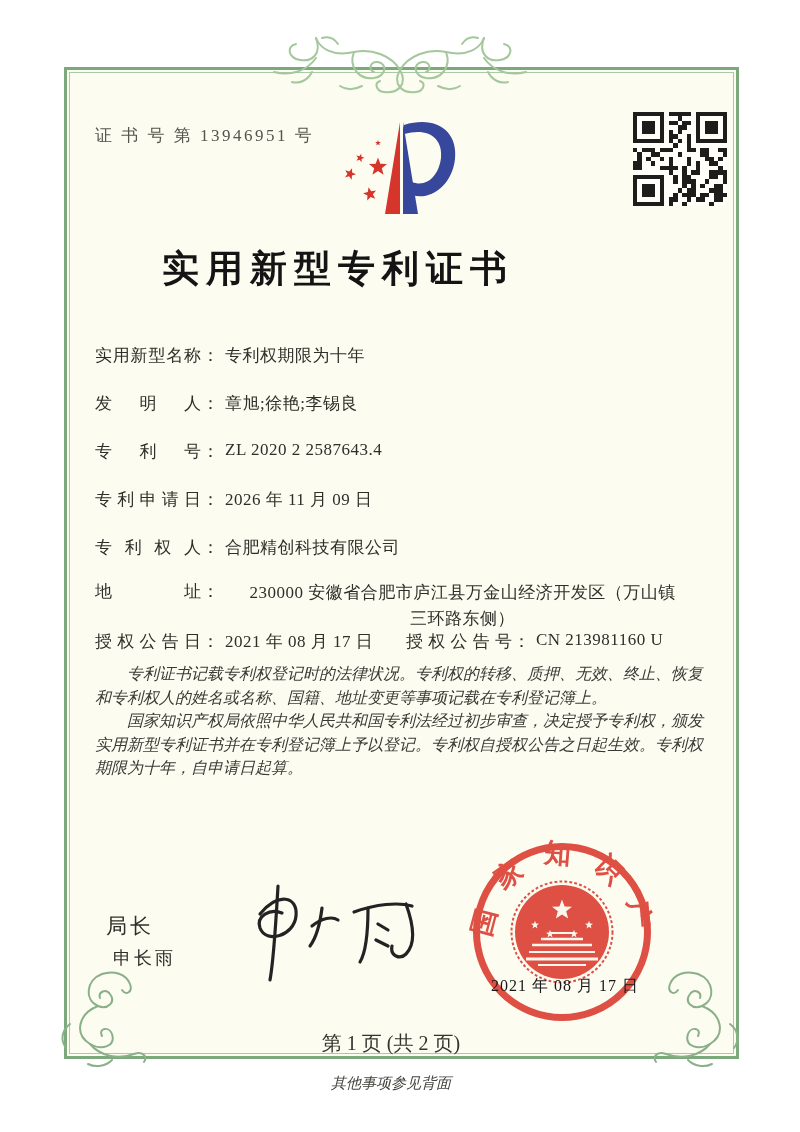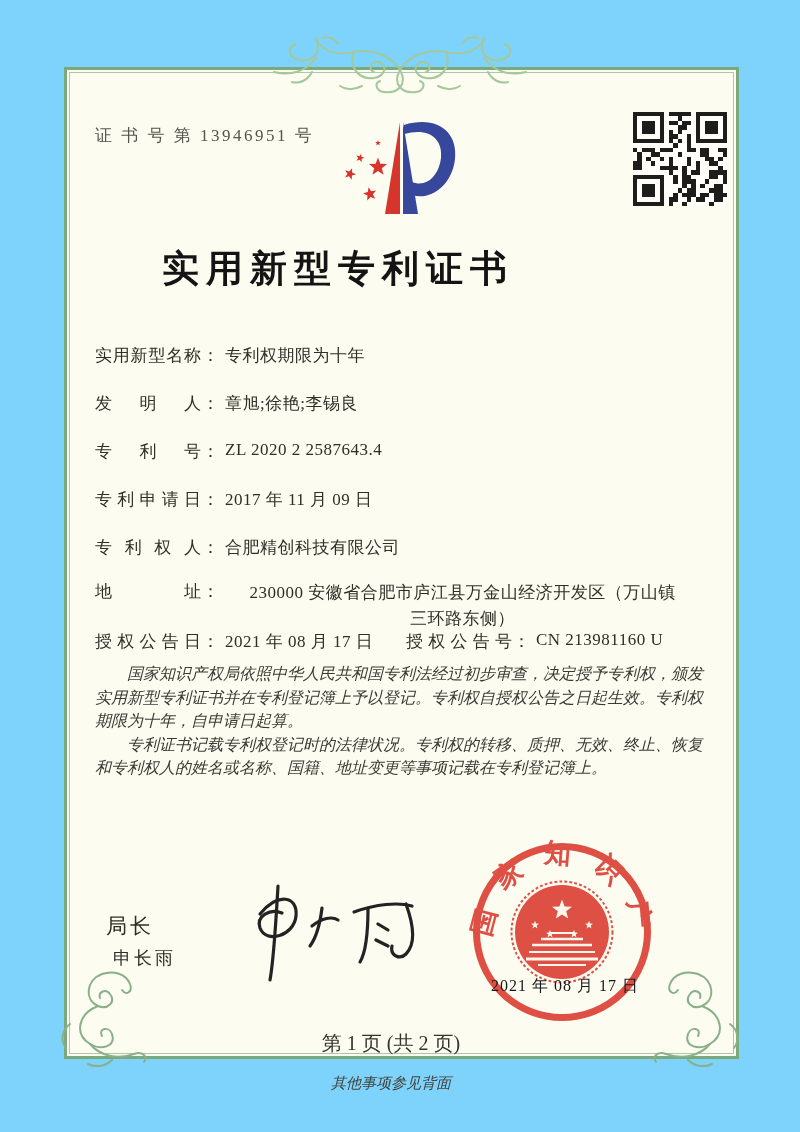--- a/index.html
+++ b/index.html
@@ -1,16 +1,16 @@
 <!DOCTYPE html>
 <html><head>
 <meta charset="utf-8">
 <style>
   html,body{margin:0;padding:0;background:#e8e8e4;}
-  .page{position:relative;width:800px;height:1132px;background:#7dd3fc;overflow:hidden;
+  .page{position:relative;width:800px;height:1132px;background:#ffffff;overflow:hidden;
         font-family:"Liberation Serif","DejaVu Serif",serif;color:#2f2e29;}
   
   .frame{position:absolute;left:64px;top:67px;width:675px;height:992px;box-sizing:border-box;
          border:3px solid #7ca97c;background:#fdfcf1;}
   .frame-inner{position:absolute;inset:2px;border:1px solid #a9c9a9;}
   .orn{position:absolute;z-index:3;}
   
   .cert-no{position:absolute;left:95px;top:124px;font-size:17px;letter-spacing:2.5px;color:#55544c;z-index:4;}
   .logo{position:absolute;left:334px;top:112px;z-index:4;}
   .qr-wrap{position:absolute;left:633px;top:112px;width:94px;height:94px;background:#fffef8;z-index:4;}
@@ -363,21 +363,21 @@
   </div>
   <div class="row" style="top:488px">
     <span class="lbl justify-label">
         <span>专</span>
         <span>利</span>
         <span>申</span>
         <span>请</span>
         <span>日</span>
       </span>
       <span class="colon">：</span>
-    <span class="val">2017 年 11 月 09 日</span>
+    <span class="val">2026 年 11 月 09 日</span>
   </div>
   <div class="row" style="top:536px">
     <span class="lbl justify-label">
         <span>专</span>
         <span>利</span>
         <span>权</span>
         <span>人</span>
       </span>
       <span class="colon">：</span>
     <span class="val">合肥精创科技有限公司</span>
@@ -409,22 +409,22 @@
           <span>公</span>
           <span>告</span>
           <span>号</span>
         </span>
         <span class="colon">：</span>
       <span class="val">CN 213981160 U</span>
     </span>
   </div>
 
   <div class="paras">
+    <p>专利证书记载专利权登记时的法律状况。专利权的转移、质押、无效、终止、恢复和专利权人的姓名或名称、国籍、地址变更等事项记载在专利登记簿上。</p>
     <p>国家知识产权局依照中华人民共和国专利法经过初步审查，决定授予专利权，颁发实用新型专利证书并在专利登记簿上予以登记。专利权自授权公告之日起生效。专利权期限为十年，自申请日起算。</p>
-    <p>专利证书记载专利权登记时的法律状况。专利权的转移、质押、无效、终止、恢复和专利权人的姓名或名称、国籍、地址变更等事项记载在专利登记簿上。</p>
   </div>
 
   <div class="sig-role">局长</div>
   <div class="sig-name">申长雨</div>
   <svg class="sig-draw" width="195" height="105" viewBox="0 0 195 105">
     <g fill="none" stroke="#232323" stroke-width="3.2" stroke-linecap="round">
       <path d="M34,34 C52,12 72,16 70,36 C68,56 40,64 34,48 C30,36 44,28 56,33"></path>
       <path d="M52,6 C50,40 48,78 44,100"></path>
       <path d="M96,28 C94,44 90,58 84,66"></path>
       <path d="M86,46 C96,38 106,36 112,40"></path>

